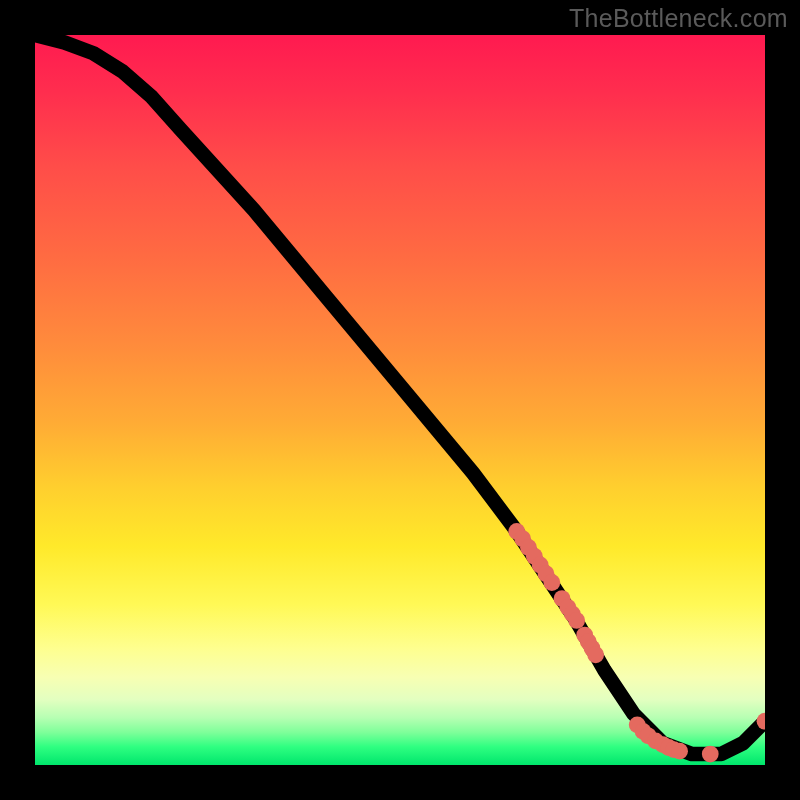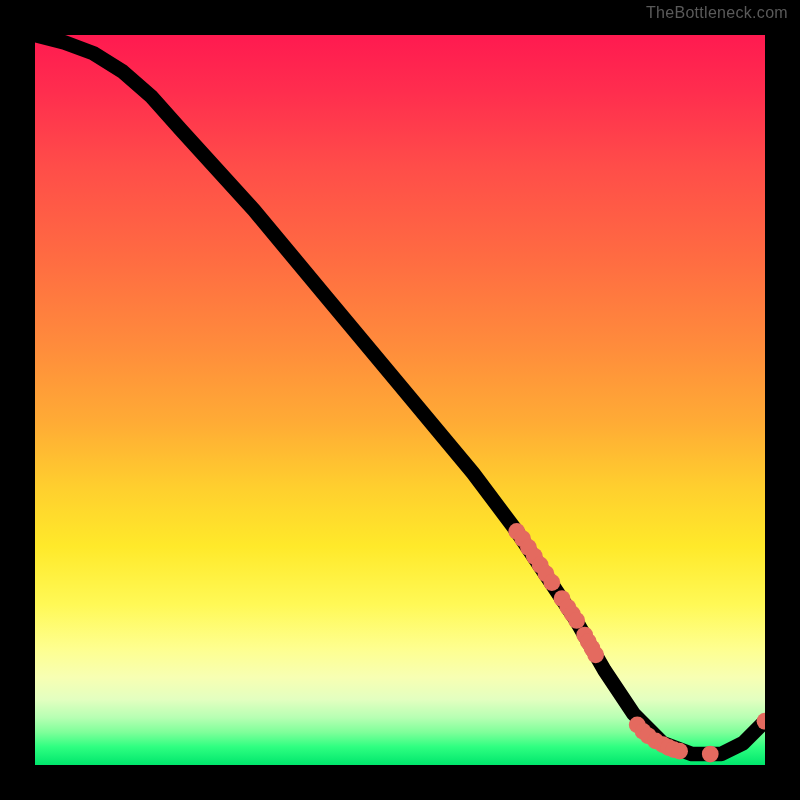--- a/index.html
+++ b/index.html
@@ -9,21 +9,21 @@
     background: #000;
     position: relative;
     font-family: Arial, Helvetica, sans-serif;
     overflow: hidden;
   }
   .watermark {
     position: absolute;
     top: 4px;
     right: 12px;
     color: #5a5a5a;
-    font-size: 16px;
+    font-size: 25px;
     font-weight: 500;
     letter-spacing: 0.3px;
     z-index: 20;
   }
   .plot {
     position: absolute;
     left: 35px;
     top: 35px;
     width: 730px;
     height: 730px;

